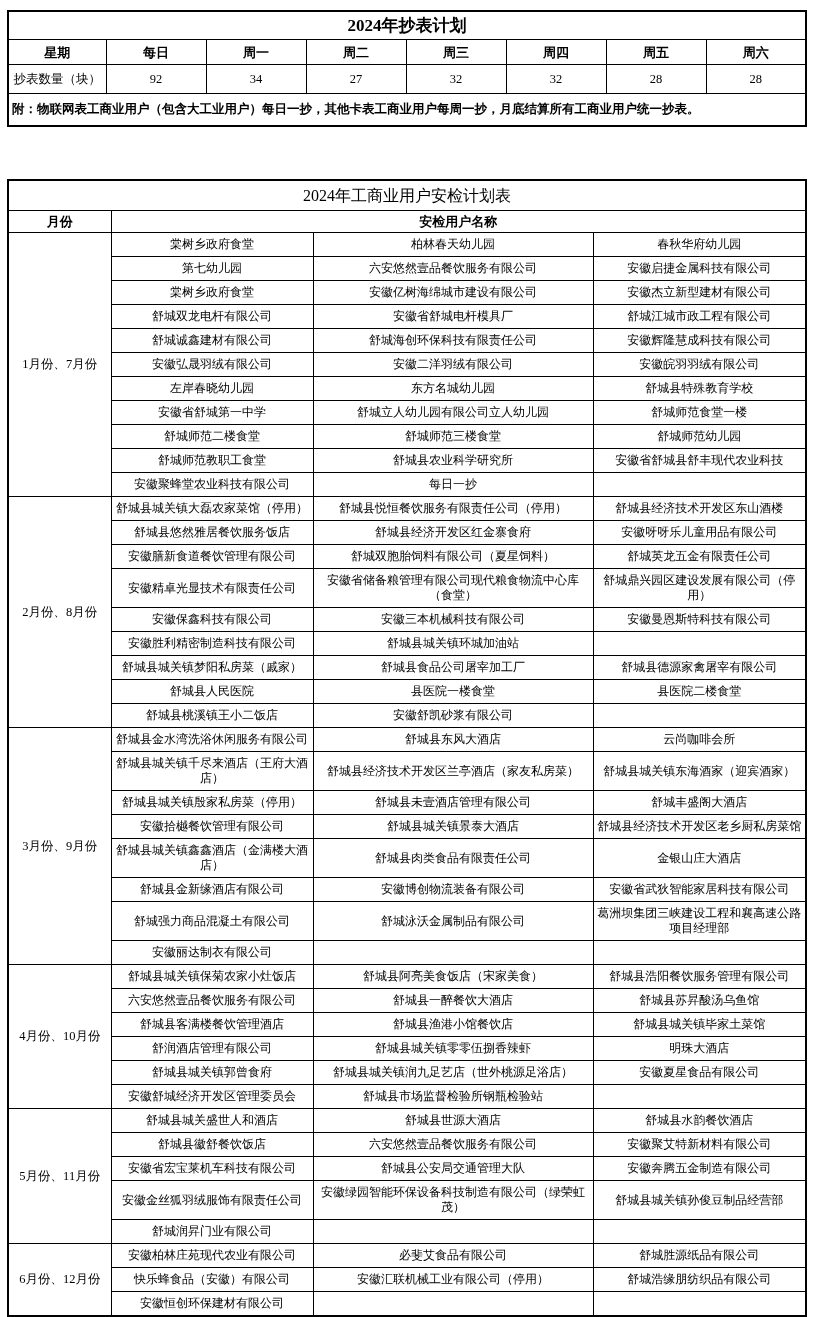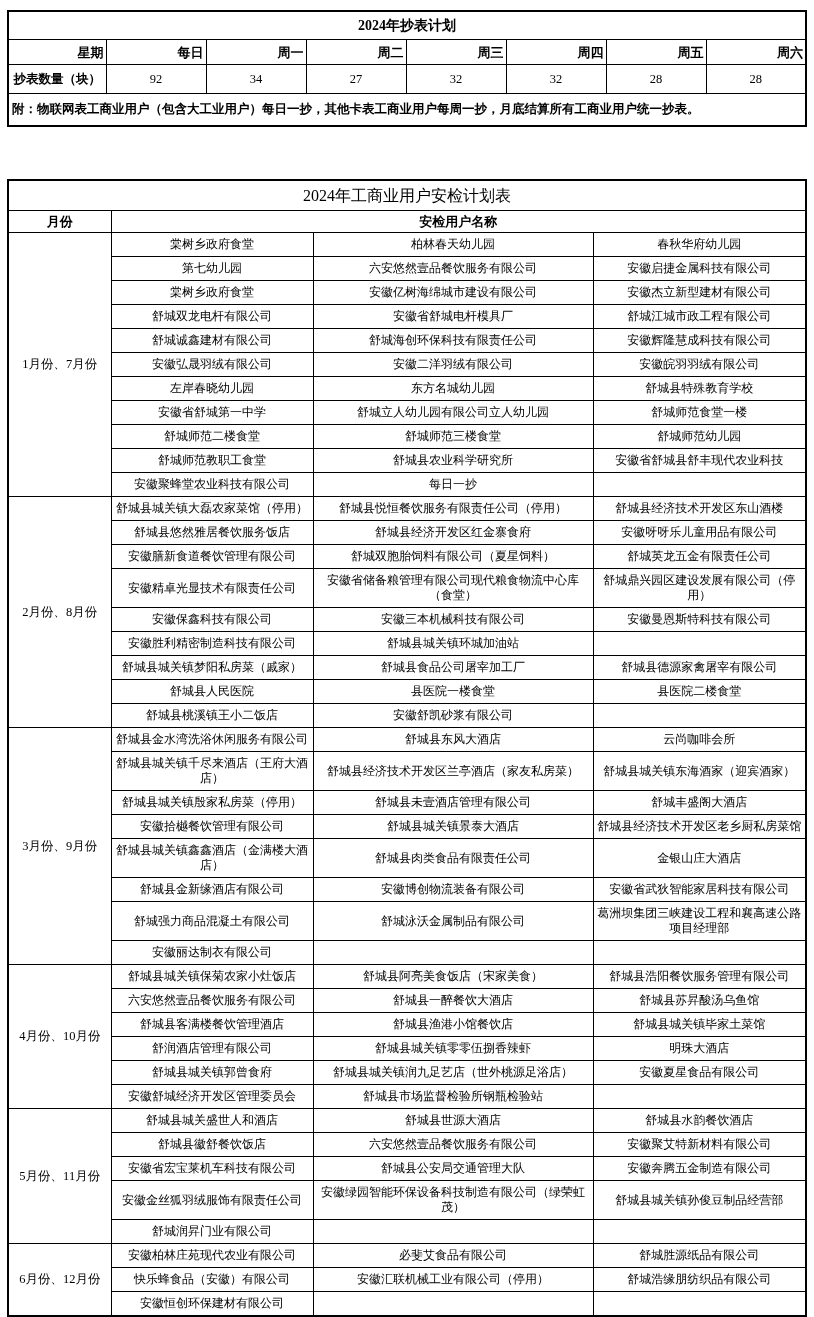--- a/index.html
+++ b/index.html
@@ -2,24 +2,24 @@
 <html><head>
 <meta charset="utf-8">
 <style>
   html,body{margin:0;padding:0;background:#ffffff;}
   body{width:814px;height:1317px;color:#000;font-family:"Liberation Serif","DejaVu Serif",serif;}
   .page{padding:10px 7px 0 7px;}
   table{border-collapse:collapse;width:798px;table-layout:fixed;border:2px solid #000;}
   td{border:1px solid #000;text-align:center;vertical-align:middle;
      font-size:12px;line-height:15px;padding:4px 2px;word-break:break-all;}
   
-  .t1 .title-cell{font-size:14px;font-weight:bold;padding:3px 0;line-height:21px;border-bottom:1px solid #000;}
-  .t1 .hcell{font-weight:bold;font-size:13px;height:16px;text-align:right;}
+  .t1 .title-cell{font-size:17px;font-weight:bold;padding:3px 0;line-height:21px;border-bottom:1px solid #000;}
+  .t1 .hcell{font-weight:bold;font-size:13px;height:16px;}
   .t1 .vrow td{height:20px;font-size:12.5px;}
-  .t1 .label-cell{font-weight:bold;font-size:12.5px;}
+  .t1 .label-cell{font-weight:normal;font-size:12.5px;}
   .t1 .note-cell{text-align:left;font-weight:bold;font-size:12.5px;padding:8px 3px;line-height:15px;margin-left:36px;}
   
   .t2{margin-top:52px;}
   .t2 .title-cell{font-size:16px;font-weight:normal;padding:4px 0;line-height:21px;}
   .t2 .hcell{font-weight:bold;font-size:13px;padding:3px 12px;}
   .t2 .month-cell{font-size:12.5px;}
 </style>
 </head>
 <body>
 

